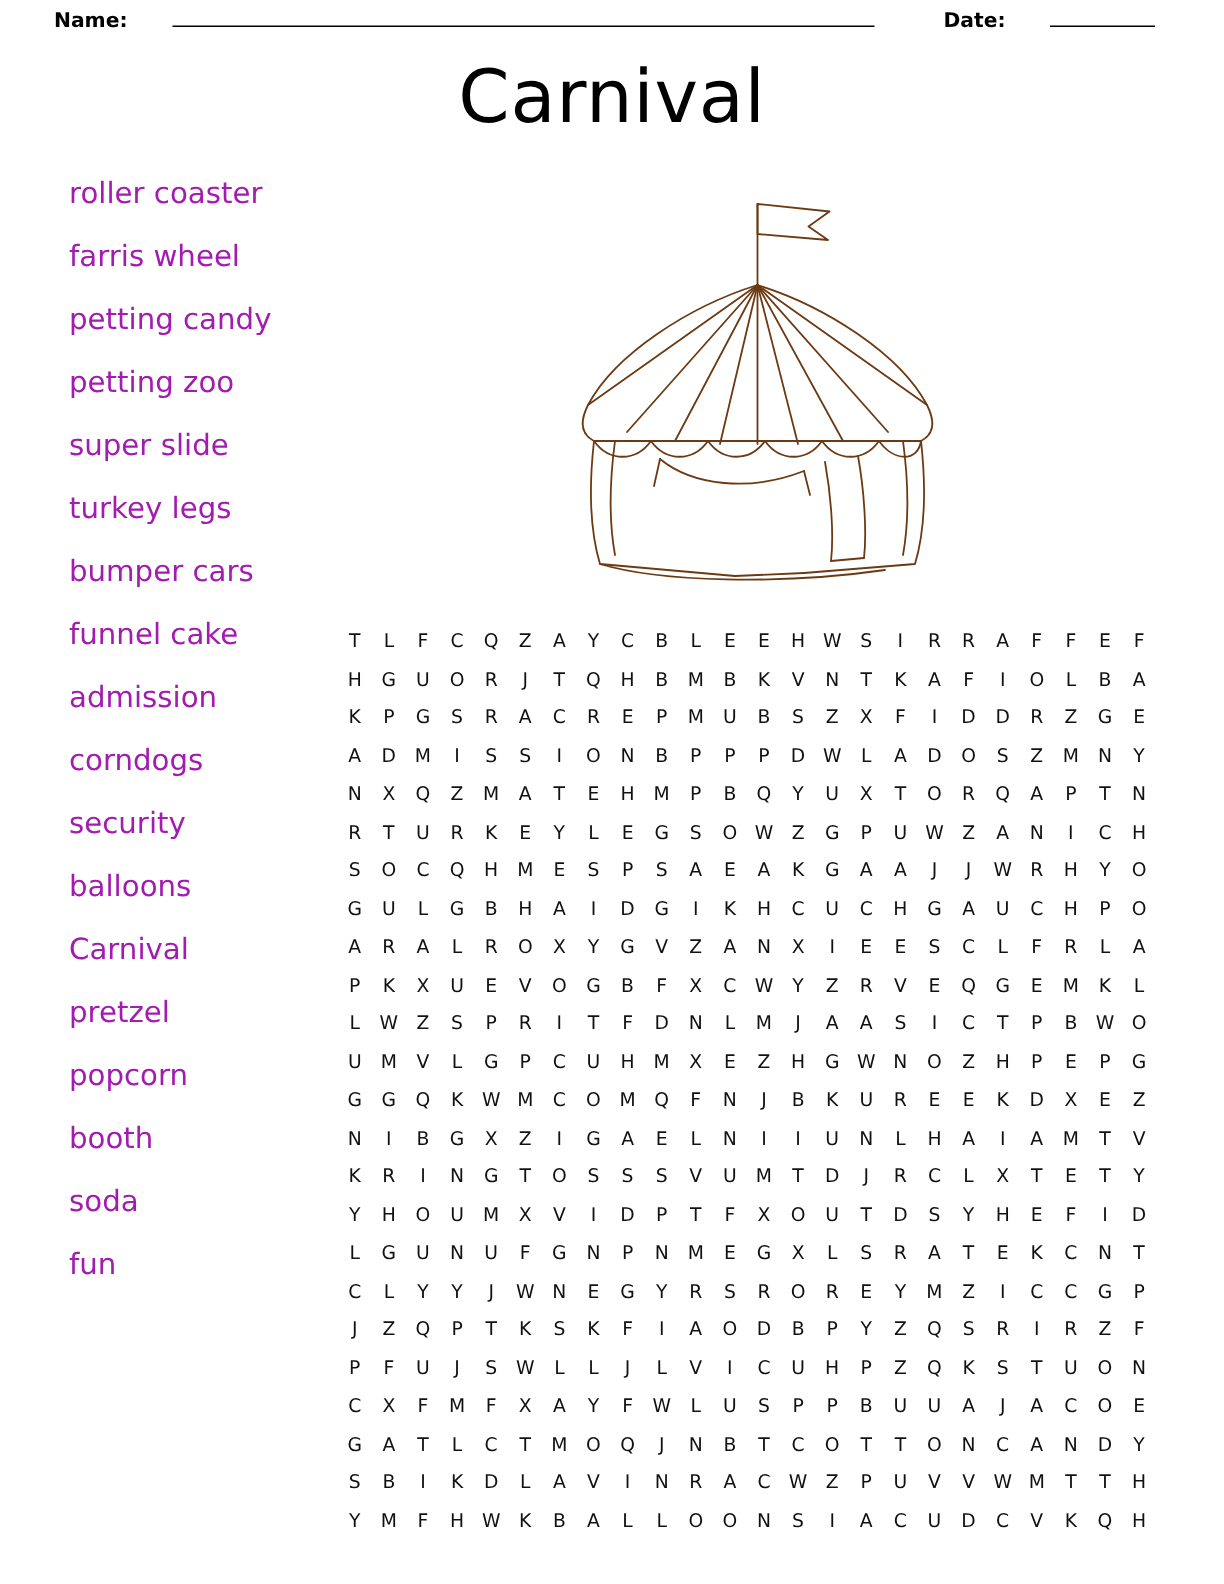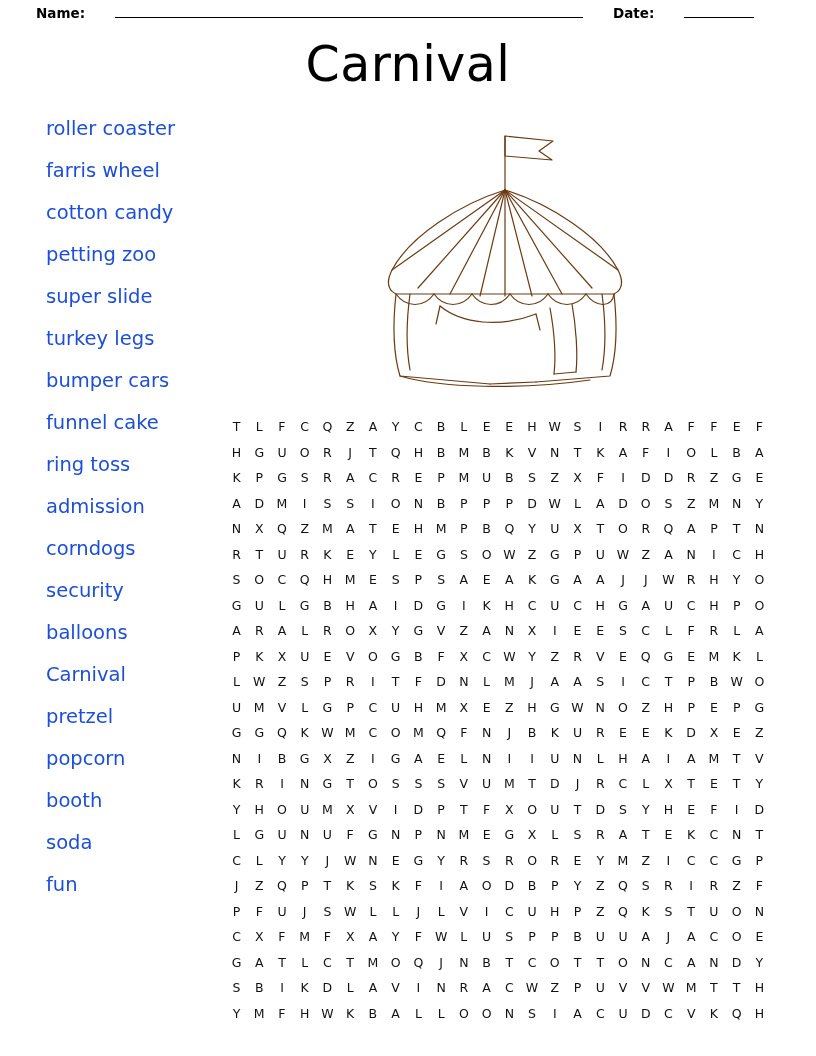--- a/index.html
+++ b/index.html
@@ -40,21 +40,21 @@
     white-space: nowrap;
   }
   .rule {
     display: inline-block;
     border-bottom: 1px solid #000;
     height: 13px;
     margin: 0 2px;
   }
   .name-rule { width: 468px; }
   .date-rule { width: 70px; }
-  .date-label { }
+  .date-label { margin-left: 16px; }
 
   
   .title {
     position: absolute;
     top: 36px;
     left: 0;
     width: 816px;
     text-align: center;
     font-size: 49px;
     font-weight: normal;
@@ -66,21 +66,21 @@
   
   .word-list {
     position: absolute;
     top: 108px;
     left: 46px;
     width: 190px;
   }
   .word {
     font-size: 19.5px;
     line-height: 42px;
-    color: #1d4ed8;
+    color: #a21caf;
     white-space: nowrap;
   }
 
   
   .illustration {
     position: absolute;
     top: 118px;
     left: 340px;
     width: 330px;
     height: 280px;
@@ -118,27 +118,26 @@
     <span class="rule name-rule"></span>
     <span class="field-label date-label">Date:</span>
     <span class="rule date-rule"></span>
   </div>
 
   <div class="title">Carnival</div>
 
   <div class="word-list">
       <div class="word">roller coaster</div>
       <div class="word">farris wheel</div>
-      <div class="word">cotton candy</div>
+      <div class="word">petting candy</div>
       <div class="word">petting zoo</div>
       <div class="word">super slide</div>
       <div class="word">turkey legs</div>
       <div class="word">bumper cars</div>
       <div class="word">funnel cake</div>
-      <div class="word">ring toss</div>
       <div class="word">admission</div>
       <div class="word">corndogs</div>
       <div class="word">security</div>
       <div class="word">balloons</div>
       <div class="word">Carnival</div>
       <div class="word">pretzel</div>
       <div class="word">popcorn</div>
       <div class="word">booth</div>
       <div class="word">soda</div>
       <div class="word">fun</div>

